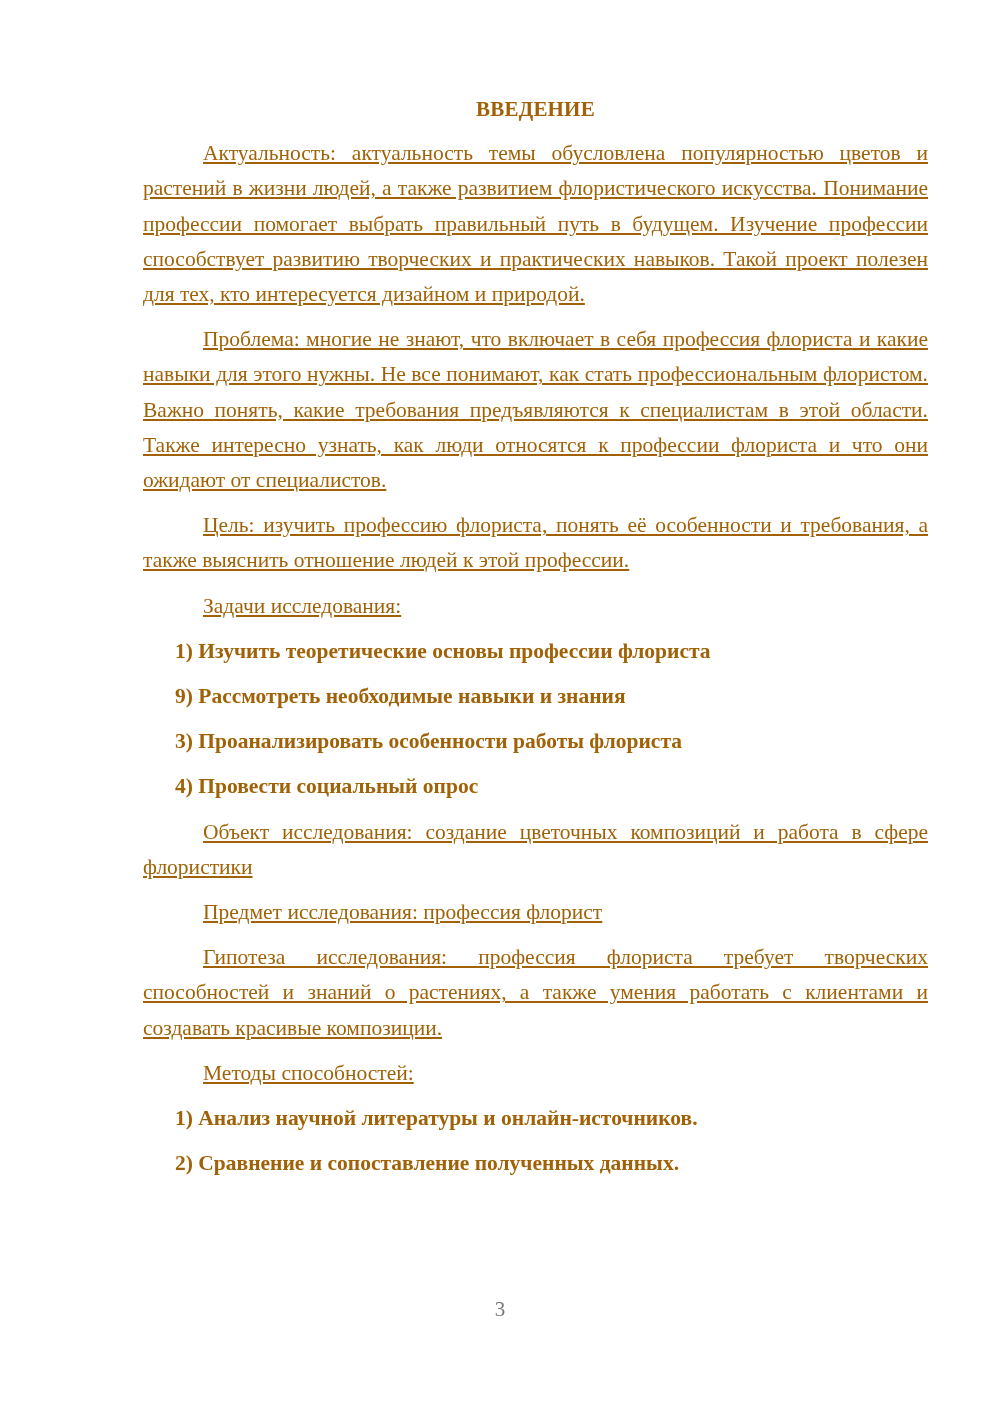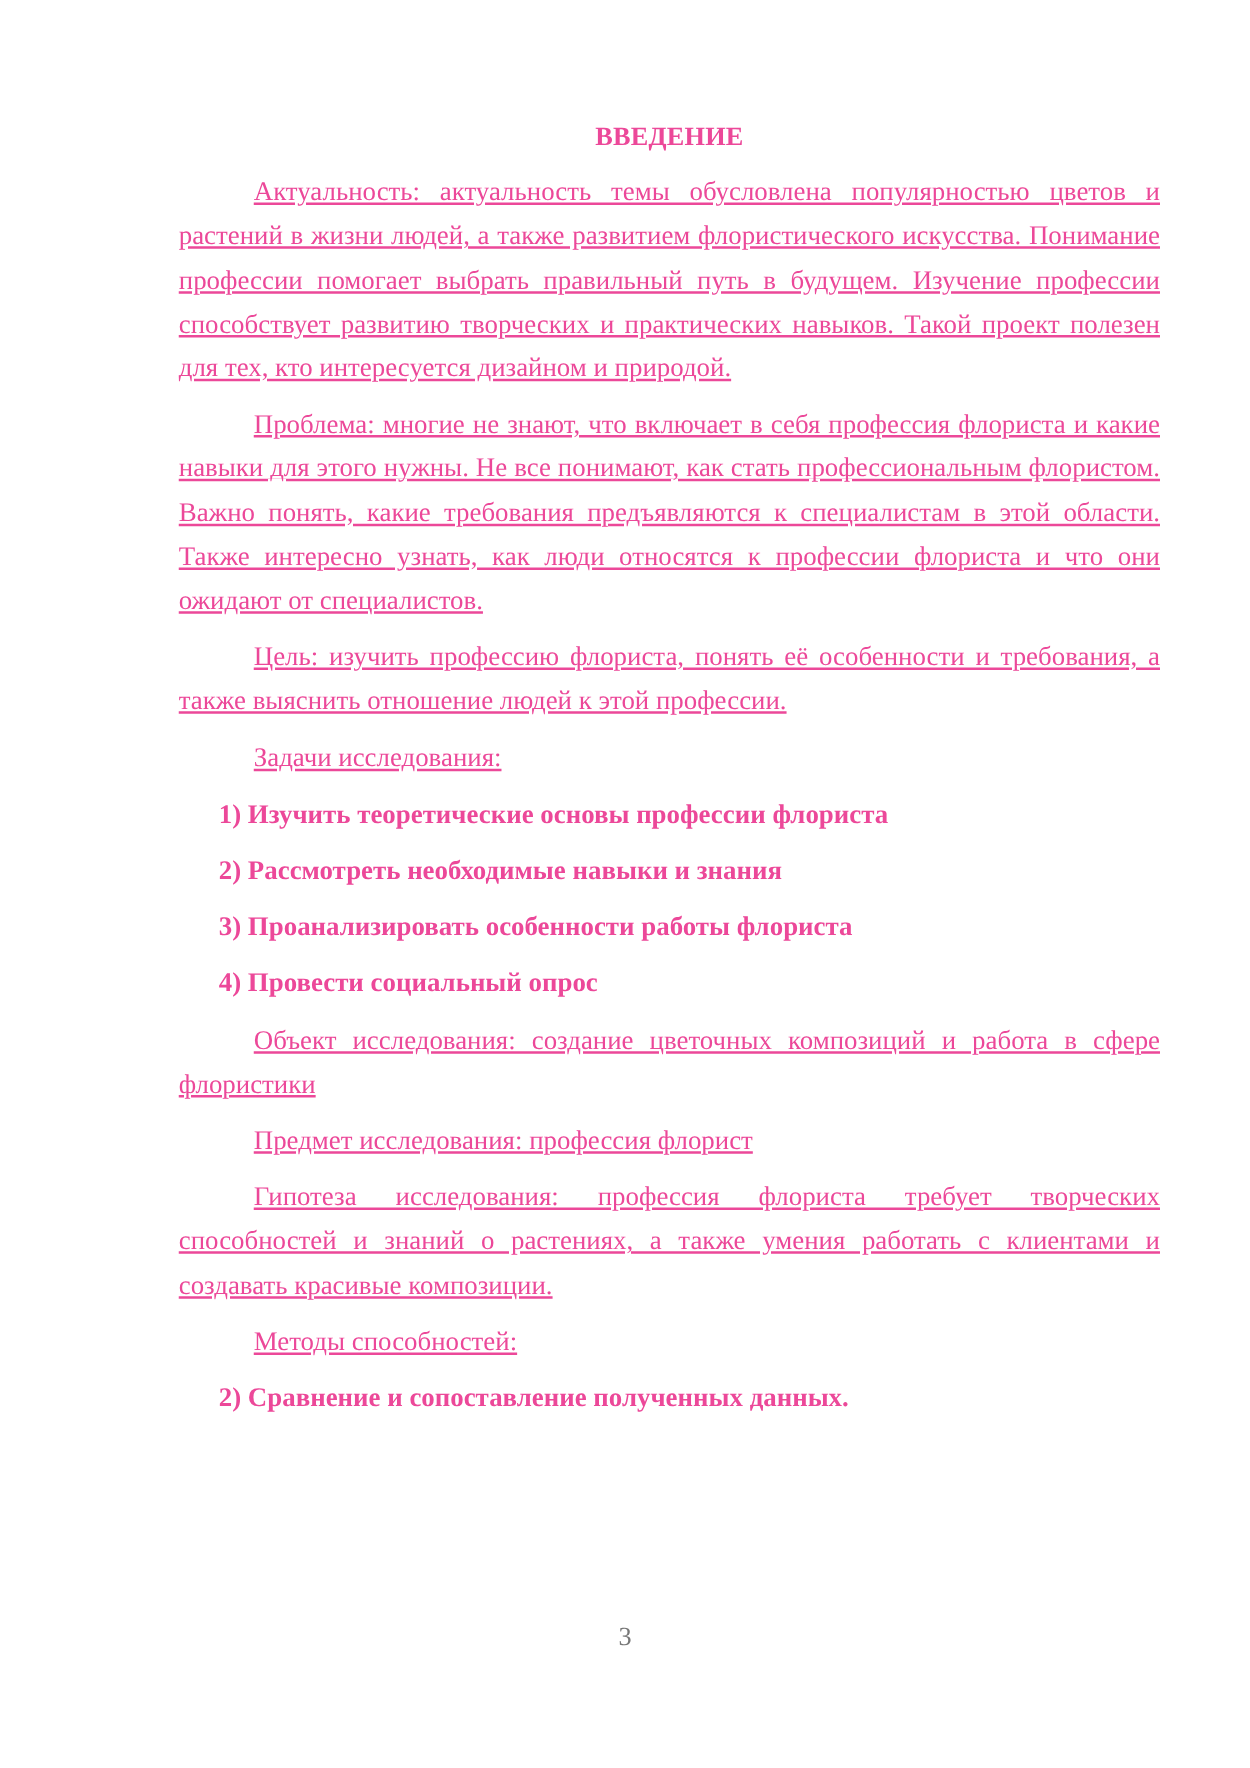--- a/index.html
+++ b/index.html
@@ -5,21 +5,21 @@
     html, body { margin: 0; padding: 0; background: #ffffff; }
     body { width: 1000px; height: 1414px; position: relative; overflow: hidden; }
     .page {
       position: absolute;
       left: 143px;
       top: 92px;
       width: 785px;
       font-family: "Liberation Serif", "DejaVu Serif", serif;
       font-size: 21.5px;
       line-height: 35.2px;
-      color: #ec4899;
+      color: #a16207;
     }
     .title {
       text-align: center;
       font-weight: bold;
       font-size: 21px;
       margin: 0 0 9px 0;
       letter-spacing: 0.2px;
     }
     .para {
       text-align: justify;
@@ -57,31 +57,32 @@
   <p class="para">Актуальность: актуальность темы обусловлена популярностью цветов и растений в жизни людей, а также развитием флористического искусства. Понимание профессии помогает выбрать правильный путь в будущем. Изучение профессии способствует развитию творческих и практических навыков. Такой проект полезен для тех, кто интересуется дизайном и природой.</p>
 
   <p class="para">Проблема: многие не знают, что включает в себя профессия флориста и какие навыки для этого нужны. Не все понимают, как стать профессиональным флористом. Важно понять, какие требования предъявляются к специалистам в этой области. Также интересно узнать, как люди относятся к профессии флориста и что они ожидают от специалистов.</p>
 
   <p class="para">Цель: изучить профессию флориста, понять её особенности и требования, а также выяснить отношение людей к этой профессии.</p>
 
   <p class="heading-line">Задачи исследования:</p>
 
   <div>
     <p class="list-item">1) Изучить теоретические основы профессии флориста</p>
-    <p class="list-item">2) Рассмотреть необходимые навыки и знания</p>
+    <p class="list-item">9) Рассмотреть необходимые навыки и знания</p>
     <p class="list-item">3) Проанализировать особенности работы флориста</p>
     <p class="list-item">4) Провести социальный опрос</p>
   </div>
 
   <p class="para">Объект исследования: создание цветочных композиций и работа в сфере флористики</p>
 
   <p class="para">Предмет исследования: профессия флорист</p>
 
   <p class="para">Гипотеза исследования: профессия флориста требует творческих способностей и знаний о растениях, а также умения работать с клиентами и создавать красивые композиции.</p>
 
   <p class="heading-line">Методы способностей:</p>
 
   <div>
+    <p class="list-item">1) Анализ научной литературы и онлайн-источников.</p>
     <p class="list-item">2) Сравнение и сопоставление полученных данных.</p>
   </div>
 </div>
 
 <div class="page-number">3</div>
 
 </body></html>

